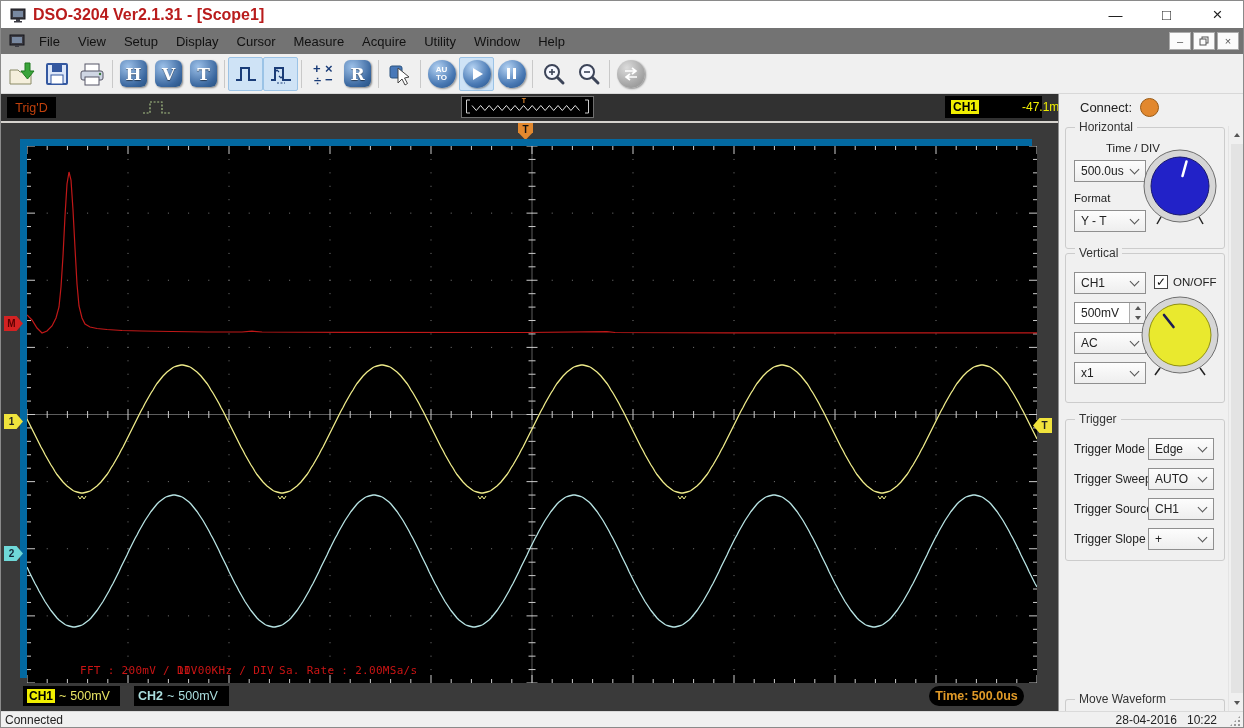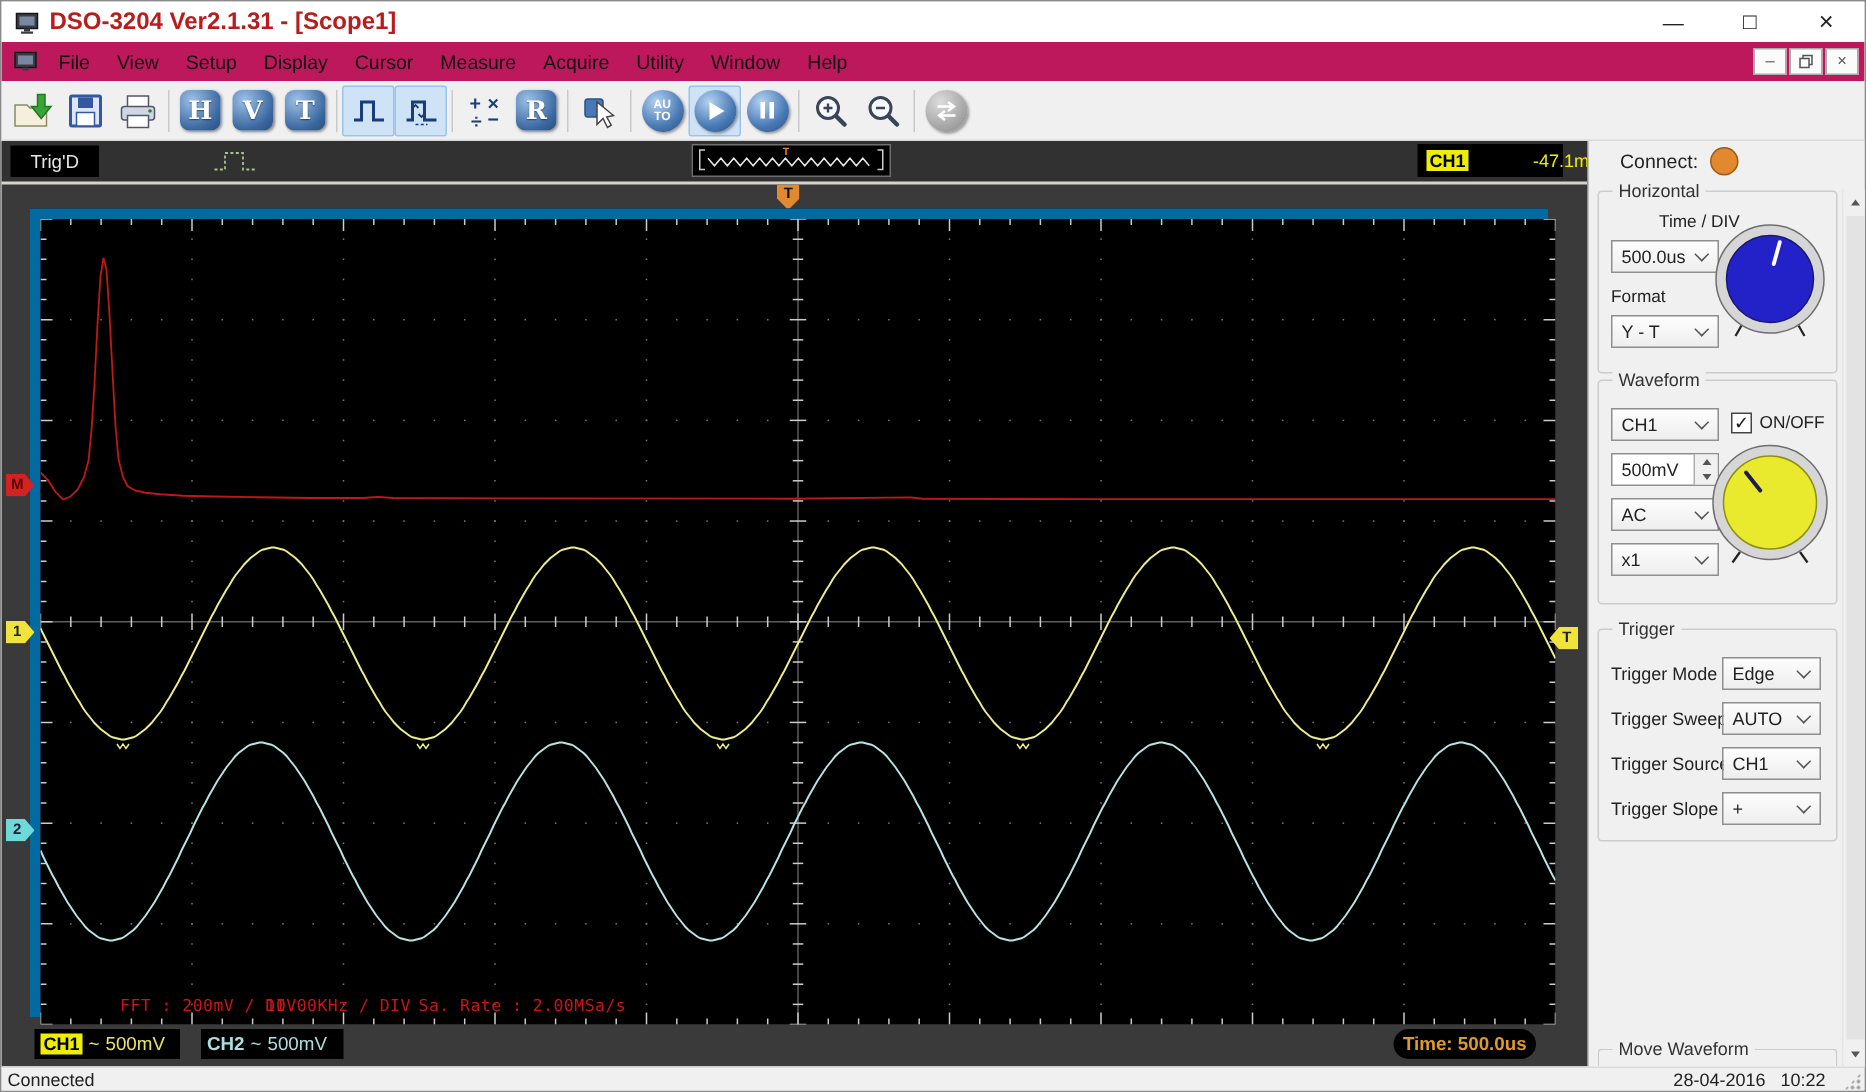--- a/index.html
+++ b/index.html
@@ -7,21 +7,21 @@
 body { font-family:"Liberation Sans",sans-serif; background:#ffffff; position:relative; overflow:hidden; border:1px solid #8a8a8a; }
 
 
 .titlebar { position:absolute; left:0; top:0; width:100%; height:27px; background:#ffffff; display:flex; align-items:center; }
 .app-icon { margin:0 7px 0 9px; display:flex; }
 .title-text { font-size:16px; color:#b91c1c;font-weight:bold; }
 .win-controls { position:absolute; right:0; top:0; height:27px; display:flex; }
 .win-btn { width:51px; height:27px; display:flex; align-items:center; justify-content:center; font-size:14px; color:#222; }
 
 
-.menubar { position:absolute; left:0; top:27px; width:100%; height:26px; background:#be185d; display:flex; align-items:center; }
+.menubar { position:absolute; left:0; top:27px; width:100%; height:26px; background:#737373; display:flex; align-items:center; }
 .menu-item { font-size:13px; color:#111; padding:4px 9px; }
 .mdi-icon { margin:0 5px 0 8px; display:flex; }
 .mdi-controls { position:absolute; right:4px; top:31px; display:flex; gap:2px; }
 .mdi-btn { width:22px; height:18px; border:1px solid #ababab; background:#fbfbfb; display:flex; align-items:center; justify-content:center; font-size:11px; color:#555; line-height:1; }
 
 
 .toolbar { position:absolute; left:0; top:53px; width:100%; height:40px; background:#f0f0f0; border-bottom:1px solid #d8d8d8; display:flex; align-items:center; padding-left:3px; }
 .tb { width:35px; height:34px; display:flex; align-items:center; justify-content:center; border:1px solid transparent; border-radius:2px; flex:none; }
 .tb.active { background:#cfe3f6; border-color:#9bc3e6; }
 .tb-sep { width:1px; height:28px; background:#c9c9c9; margin:0 3px; flex:none; }
@@ -32,21 +32,21 @@
 .round.disabled { background:radial-gradient(circle at 35% 28%, #dcdcdc, #a8a8a8 60%, #8a8a8a); }
 .auto-txt { font:bold 8px "Liberation Sans",sans-serif; line-height:8px; text-align:center; }
 .play-tri { width:0; height:0; border-left:10px solid #fff; border-top:6px solid transparent; border-bottom:6px solid transparent; margin-left:3px; }
 .pause-bars { display:flex; gap:3px; }
 .pause-bars span { width:3px; height:11px; background:#fff; }
 
 
 .scope { position:absolute; left:0; top:93px; width:1057px; height:617px; background:#3a3a3a; }
 .scope-topbar { position:absolute; left:0; top:0; right:0; height:27px; background:#313131; }
 .box-dark { position:absolute; background:#000; display:flex; align-items:center; }
-.trigd { left:6px; top:3px; width:59px; height:21px; justify-content:center; color:#e5e5e5; font-size:12.5px; }
+.trigd { left:6px; top:3px; width:49px; height:21px; justify-content:center; color:#c2410c; font-size:12.5px; }
 .pulse-ind { left:140px; top:2px; }
 .preview { left:460px; top:2px; width:133px; height:22px; border:1px solid #6f6f6f; }
 .triginfo { left:944px; top:2px; width:97px; height:22px; padding:0 3px; gap:3px; font-size:12px; }
 .badge-yel { background:#f0ee00; color:#000; font-weight:bold; padding:0 2px; font-size:12px; }
 .lvl-yel { color:#f0ee00; font-size:12px;margin-left:40px; }
 .sep-line { position:absolute; left:0; top:27px; right:0; height:2px; background:#d6d3ce; }
 .t-strip { position:absolute; left:0; top:29px; right:0; height:16px; }
 .display-wrap { position:absolute; left:19px; top:45px; width:1012px; height:539px; background:#000; border:7px solid #0369a1; }
 .mark { position:absolute; width:19px; height:15px; font:bold 10px "Liberation Sans",sans-serif; display:flex; align-items:center; justify-content:center; }
 .mark.right-pt { clip-path:polygon(0 0,66% 0,100% 50%,66% 100%,0 100%); padding-right:4px; }
@@ -1222,21 +1222,21 @@
         <line x1="19" y1="71" x2="15" y2="78" stroke="#222" stroke-width="1.5"></line>
           <line x1="57" y1="71" x2="61" y2="78" stroke="#222" stroke-width="1.5"></line>
         <circle cx="38" cy="40" r="36" fill="#d6d6d6" stroke="#6e6e6e"></circle>
         <circle cx="38" cy="40" r="29" fill="#2222c8" stroke="#18186e"></circle>
         <line x1="40.5" y1="30" x2="44.5" y2="15.5" stroke="#fff" stroke-width="2.6" stroke-linecap="round"></line>
       </svg>
     </div>
   </div>
 
   <div class="groupbox" style="top:159px; height:150px;">
-    <span class="gtitle">Waveform</span>
+    <span class="gtitle">Vertical</span>
     <div class="select" style="left:8px; top:18px;">
       <span>CH1</span>
         <span class="chev"></span>
     </div>
     <div class="cb-row" style="left:88px; top:21px;">
       <div class="cb">
           <span>✓</span>
         </div>
       <span>ON/OFF</span>
     </div>

